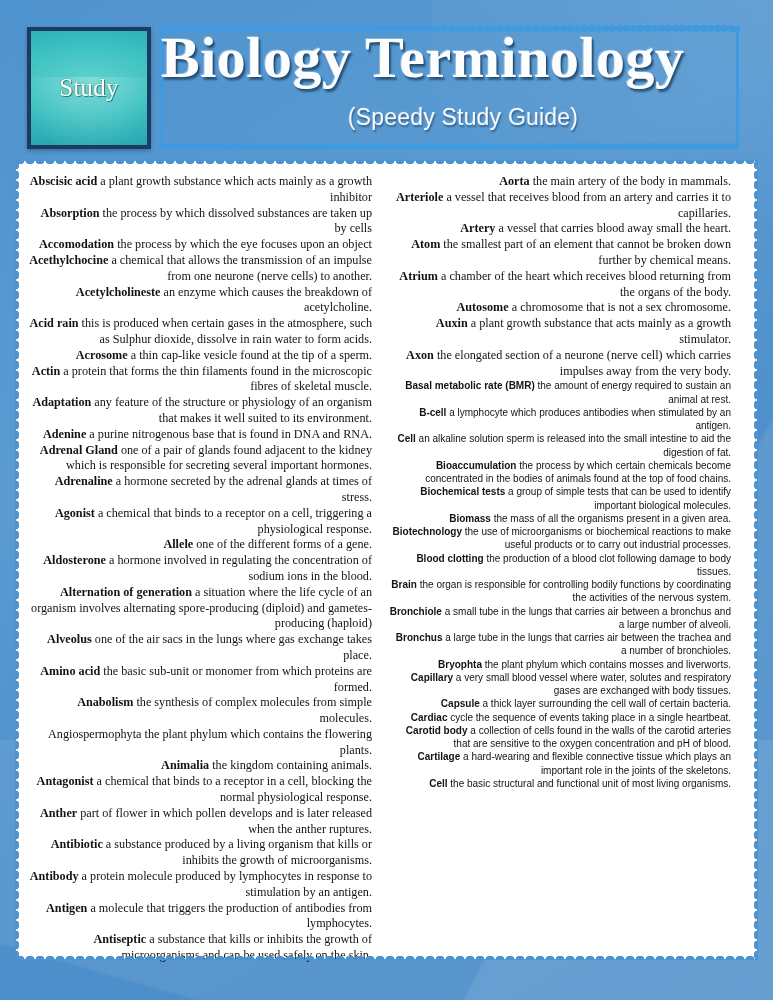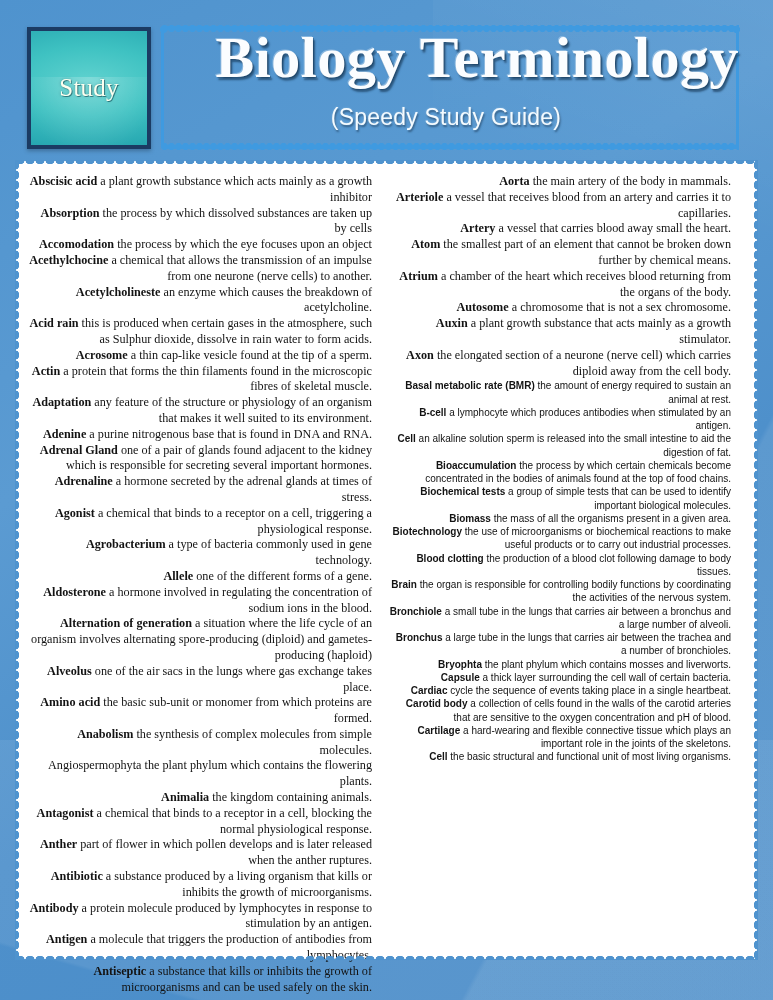--- a/index.html
+++ b/index.html
@@ -117,41 +117,41 @@
     letter-spacing: 0.2px;
     position: relative;
     z-index: 2;
   }
 
   .main-title {
     position: absolute;
     left: 161px;
     top: 29px;
     width: 578px;
-    text-align: right;
+    text-align: left;
     font-family: "Liberation Serif", serif;
     font-size: 58px;
     font-weight: 700;
     line-height: 1.0;
     color: #fbfdff;
     letter-spacing: 0.5px;
     text-shadow:
        2px 3px 2px rgba(18,48,78,0.62),
        1px 1px 0 rgba(30,70,105,0.45),
       -1px -1px 0 rgba(255,255,255,0.30);
     background-image:
       repeating-linear-gradient(62deg, rgba(120,150,180,0.22) 0px, rgba(120,150,180,0.22) 1px, rgba(0,0,0,0) 1px, rgba(0,0,0,0) 3px),
       repeating-linear-gradient(-48deg, rgba(130,160,190,0.18) 0px, rgba(130,160,190,0.18) 1px, rgba(0,0,0,0) 1px, rgba(0,0,0,0) 4px);
     -webkit-background-clip: text;
     background-clip: text;
   }
 
   .sub-title {
     position: absolute;
-    left: 157px;
+    left: 174px;
     top: 104px;
     width: 578px;
     text-align: center;
     font-family: "Liberation Sans", sans-serif;
     font-size: 23px;
     font-weight: 400;
     color: #f4fbff;
     letter-spacing: 0.2px;
     text-shadow: 1px 2px 2px rgba(18,48,78,0.60), 0 0 2px rgba(255,255,255,0.35);
   }
@@ -258,21 +258,20 @@
           <p class="entry"><b>Acethylchocine</b><span> a chemical that allows the transmission of an impulse from one neurone (nerve cells) to another.</span></p>
           <p class="entry"><b>Acetylcholineste</b><span> an enzyme which causes the breakdown of acetylcholine.</span></p>
           <p class="entry"><b>Acid rain</b><span> this is produced when certain gases in the atmosphere, such as Sulphur dioxide, dissolve in rain water to form acids.</span></p>
           <p class="entry"><b>Acrosome</b><span> a thin cap-like vesicle found at the tip of a sperm.</span></p>
           <p class="entry"><b>Actin</b><span> a protein that forms the thin filaments found in the microscopic fibres of skeletal muscle.</span></p>
           <p class="entry"><b>Adaptation</b><span> any feature of the structure or physiology of an organism that makes it well suited to its environment.</span></p>
           <p class="entry"><b>Adenine</b><span> a purine nitrogenous base that is found in DNA and RNA.</span></p>
           <p class="entry"><b>Adrenal Gland</b><span> one of a pair of glands found adjacent to the kidney which is responsible for secreting several important hormones.</span></p>
           <p class="entry"><b>Adrenaline</b><span> a hormone secreted by the adrenal glands at times of stress.</span></p>
           <p class="entry"><b>Agonist</b><span> a chemical that binds to a receptor on a cell, triggering a physiological response.</span></p>
-          <p class="entry"><b>Agrobacterium</b><span> a type of bacteria commonly used in gene technology.</span></p>
           <p class="entry"><b>Allele</b><span> one of the different forms of a gene.</span></p>
           <p class="entry"><b>Aldosterone</b><span> a hormone involved in regulating the concentration of sodium ions in the blood.</span></p>
           <p class="entry"><b>Alternation of generation</b><span> a situation where the life cycle of an organism involves alternating spore-producing (diploid) and gametes-producing (haploid)</span></p>
           <p class="entry"><b>Alveolus</b><span> one of the air sacs in the lungs where gas exchange takes place.</span></p>
           <p class="entry"><b>Amino acid</b><span> the basic sub-unit or monomer from which proteins are formed.</span></p>
           <p class="entry"><b>Anabolism</b><span> the synthesis of complex molecules from simple molecules.</span></p>
           <p class="entry"><span>Angiospermophyta</span><span> the plant phylum which contains the flowering plants.</span></p>
           <p class="entry"><b>Animalia</b><span> the kingdom containing animals.</span></p>
           <p class="entry"><b>Antagonist</b><span> a chemical that binds to a receptor in a cell, blocking the normal physiological response.</span></p>
           <p class="entry"><b>Anther</b><span> part of flower in which pollen develops and is later released when the anther ruptures.</span></p>
@@ -282,33 +281,34 @@
           <p class="entry"><b>Antiseptic</b><span> a substance that kills or inhibits the growth of microorganisms and can be used safely on the skin.</span></p>
         </div>
       <div class="col col-right" id="col-right">
           <p class="entry"><b>Aorta</b><span> the main artery of the body in mammals.</span></p>
           <p class="entry"><b>Arteriole</b><span> a vessel that receives blood from an artery and carries it to capillaries.</span></p>
           <p class="entry"><b>Artery</b><span> a vessel that carries blood away small the heart.</span></p>
           <p class="entry"><b>Atom</b><span> the smallest part of an element that cannot be broken down further by chemical means.</span></p>
           <p class="entry"><b>Atrium</b><span> a chamber of the heart which receives blood returning from the organs of the body.</span></p>
           <p class="entry"><b>Autosome</b><span> a chromosome that is not a sex chromosome.</span></p>
           <p class="entry"><b>Auxin</b><span> a plant growth substance that acts mainly as a growth stimulator.</span></p>
-          <p class="entry"><b>Axon</b><span> the elongated section of a neurone (nerve cell) which carries diploid away from the cell body.</span></p>
+          <p class="entry"><b>Axon</b><span> the elongated section of a neurone (nerve cell) which carries impulses away from the very body.</span></p>
           <p class="entry sans"><b>Basal metabolic rate (BMR)</b><span> the amount of energy required to sustain an animal at rest.</span></p>
           <p class="entry sans"><b>B-cell</b><span> a lymphocyte which produces antibodies when stimulated by an antigen.</span></p>
           <p class="entry sans"><b>Cell</b><span> an alkaline solution sperm is released into the small intestine to aid the digestion of fat.</span></p>
           <p class="entry sans"><b>Bioaccumulation</b><span> the process by which certain chemicals become concentrated in the bodies of animals found at the top of food chains.</span></p>
           <p class="entry sans"><b>Biochemical tests</b><span> a group of simple tests that can be used to identify important biological molecules.</span></p>
           <p class="entry sans"><b>Biomass</b><span> the mass of all the organisms present in a given area.</span></p>
           <p class="entry sans"><b>Biotechnology</b><span> the use of microorganisms or biochemical reactions to make useful products or to carry out industrial processes.</span></p>
           <p class="entry sans"><b>Blood clotting</b><span> the production of a blood clot following damage to body tissues.</span></p>
           <p class="entry sans"><b>Brain</b><span> the organ is responsible for controlling bodily functions by coordinating the activities of the nervous system.</span></p>
           <p class="entry sans"><b>Bronchiole</b><span> a small tube in the lungs that carries air between a bronchus and a large number of alveoli.</span></p>
           <p class="entry sans"><b>Bronchus</b><span> a large tube in the lungs that carries air between the trachea and a number of bronchioles.</span></p>
           <p class="entry sans"><b>Bryophta</b><span> the plant phylum which contains mosses and liverworts.</span></p>
+          <p class="entry sans"><b>Capillary</b><span> a very small blood vessel where water, solutes and respiratory gases are exchanged with body tissues.</span></p>
           <p class="entry sans"><b>Capsule</b><span> a thick layer surrounding the cell wall of certain bacteria.</span></p>
           <p class="entry sans"><b>Cardiac</b><span> cycle the sequence of events taking place in a single heartbeat.</span></p>
           <p class="entry sans"><b>Carotid body</b><span> a collection of cells found in the walls of the carotid arteries that are sensitive to the oxygen concentration and pH of blood.</span></p>
           <p class="entry sans"><b>Cartilage</b><span> a hard-wearing and flexible connective tissue which plays an important role in the joints of the skeletons.</span></p>
           <p class="entry sans"><b>Cell</b><span> the basic structural and functional unit of most living organisms.</span></p>
         </div>
     </div>
 
     <div class="scallop scallop-top"></div>
     <div class="scallop scallop-bottom"></div>

